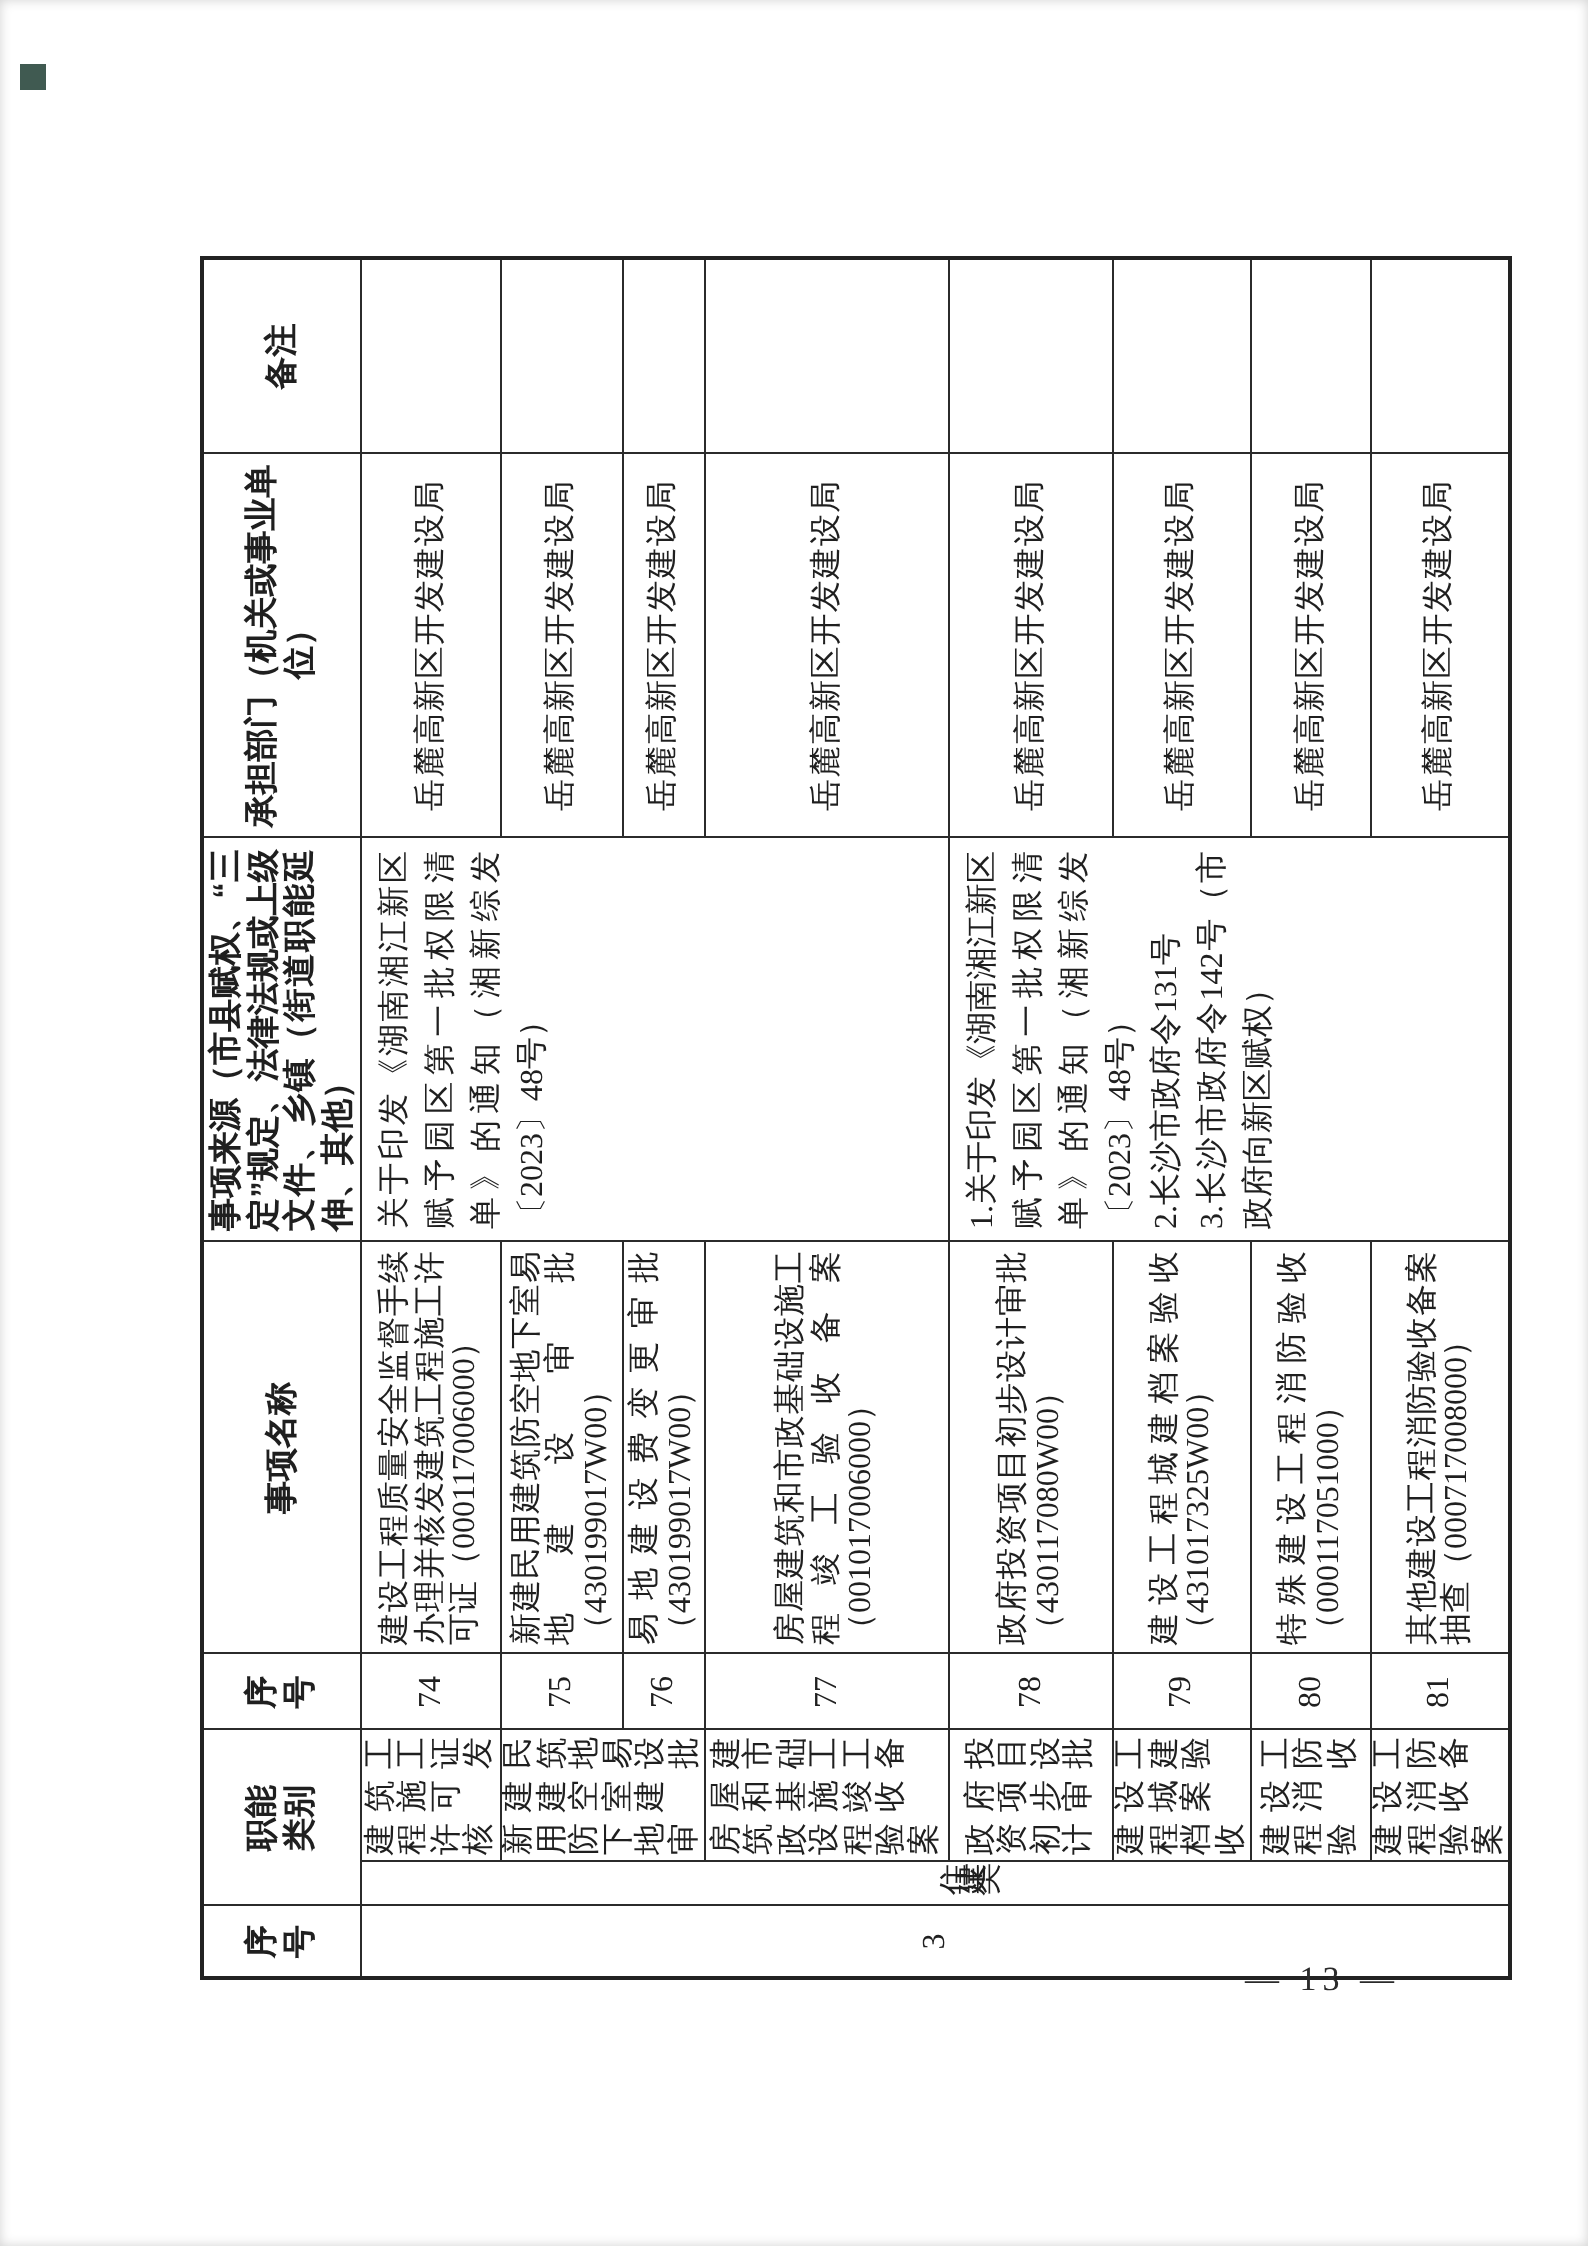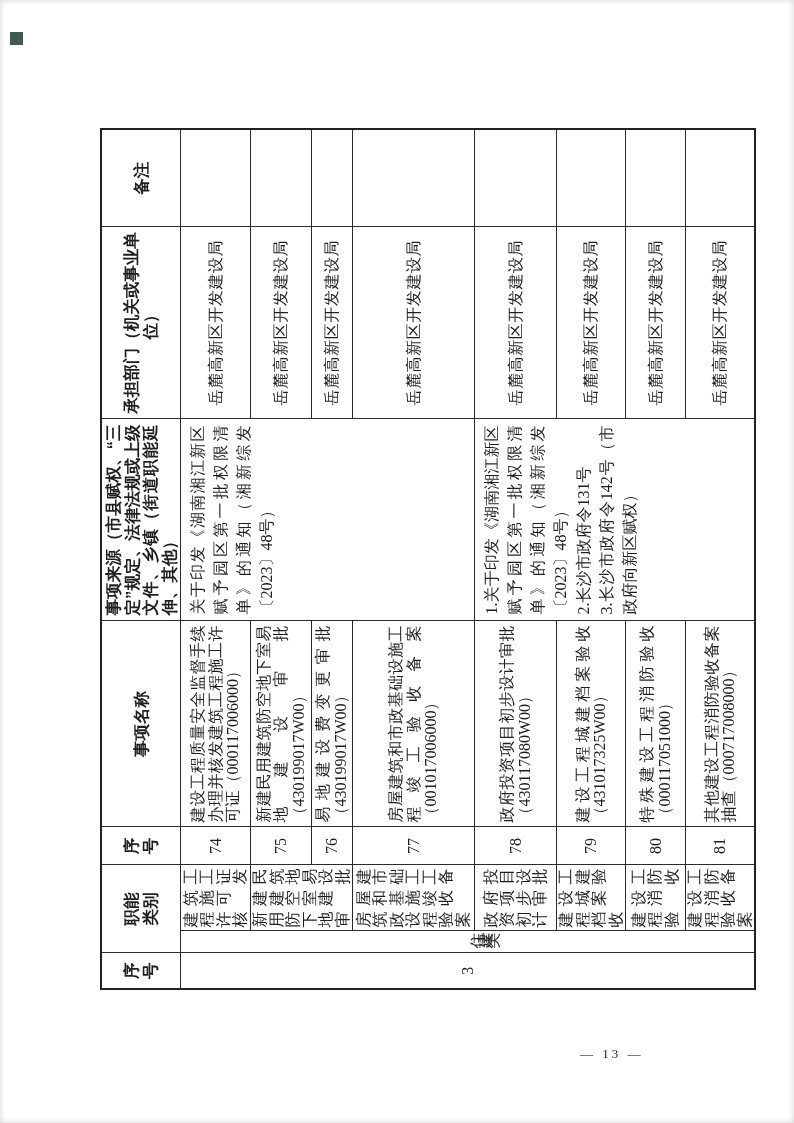--- a/index.html
+++ b/index.html
@@ -23,22 +23,22 @@
   .r77{height:122px}.r78{height:82px}.r79{height:58px}.r80{height:60px}.r81{height:60px}
   td.center{text-align:center;}
   td.func{text-align:justify;text-align-last:justify;padding:1px 3px;line-height:16.5px;}
   td.item{text-align:justify;padding:1px 4px;line-height:17.5px;}
   td.source{vertical-align:top;text-align:justify;padding:5px 6px;line-height:23px;white-space:pre-line;}
   td.dept{text-align:justify;text-align-last:justify;padding:0 13px;}
   td.cat{padding:0;}
   .vtext{writing-mode:vertical-rl;text-orientation:upright;letter-spacing:7px;
          margin:0 auto;display:block;width:100%;text-align:center;height:auto;}
   .catwrap{display:flex;align-items:center;justify-content:center;height:100%;}
-  .pagenum{position:absolute;left:580px;top:1046px;width:120px;text-align:left;
-           font-size:13px;letter-spacing:3px;color:#2a2a2a;}
+  .pagenum{position:absolute;left:580px;top:980px;width:120px;text-align:right;
+           font-size:17px;letter-spacing:3px;color:#2a2a2a;}
 </style>
 </head>
 <body>
 
 <div class="page">
 
   <div class="scan-mark"></div>
 
   <div class="rot">
     <table class="doc">

